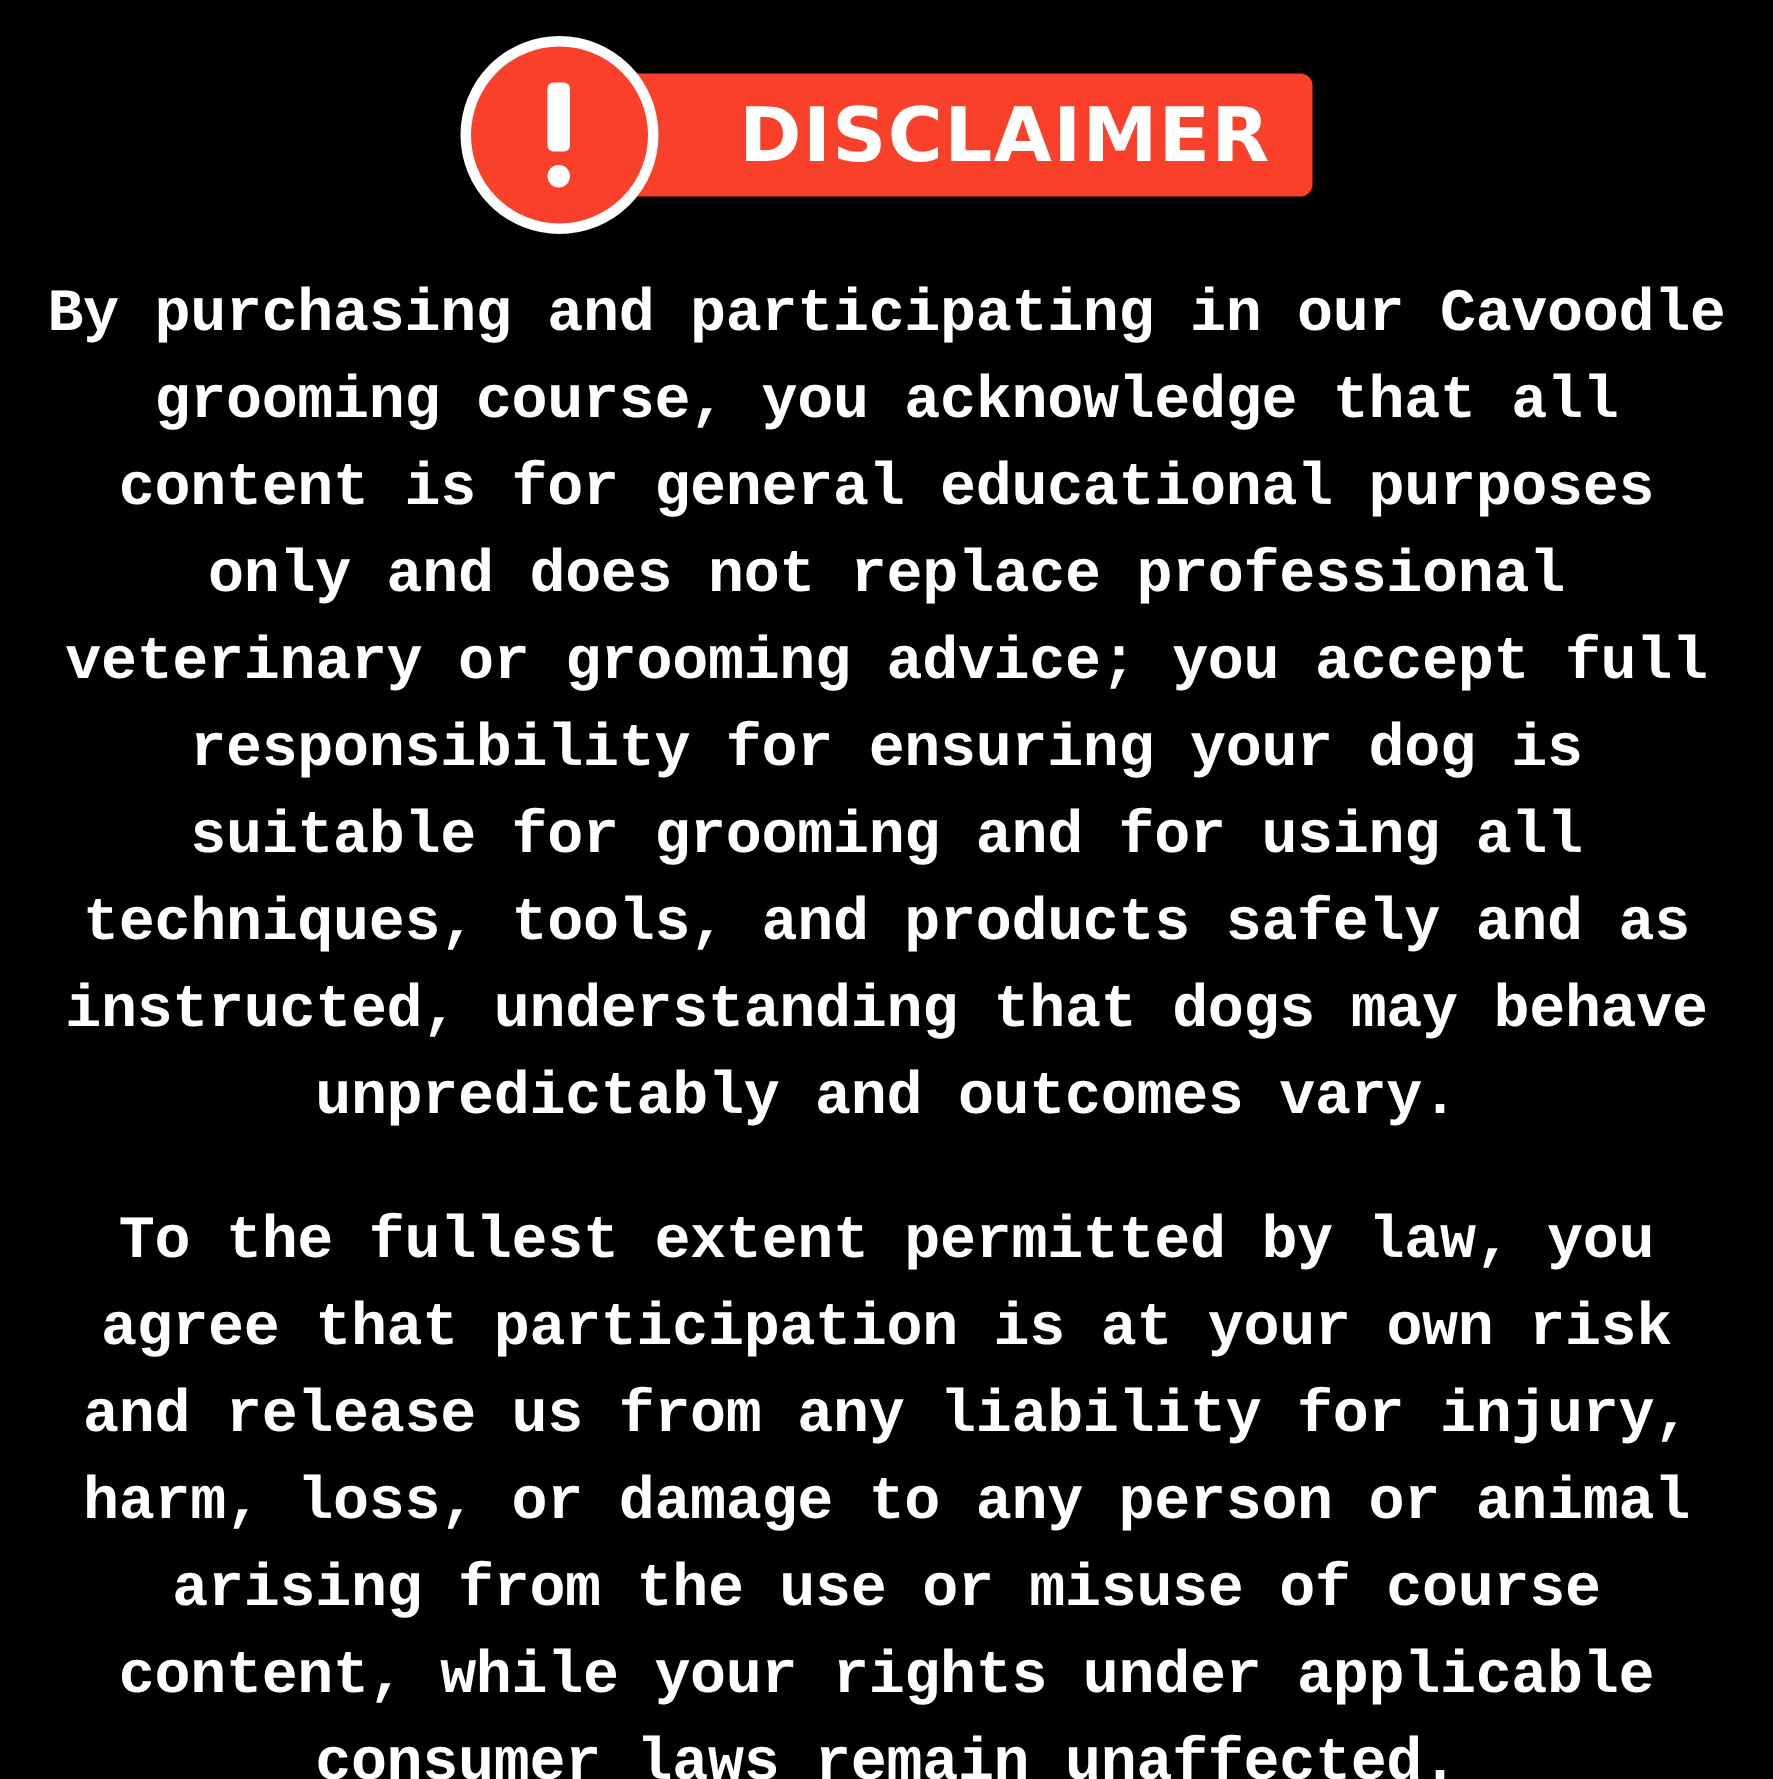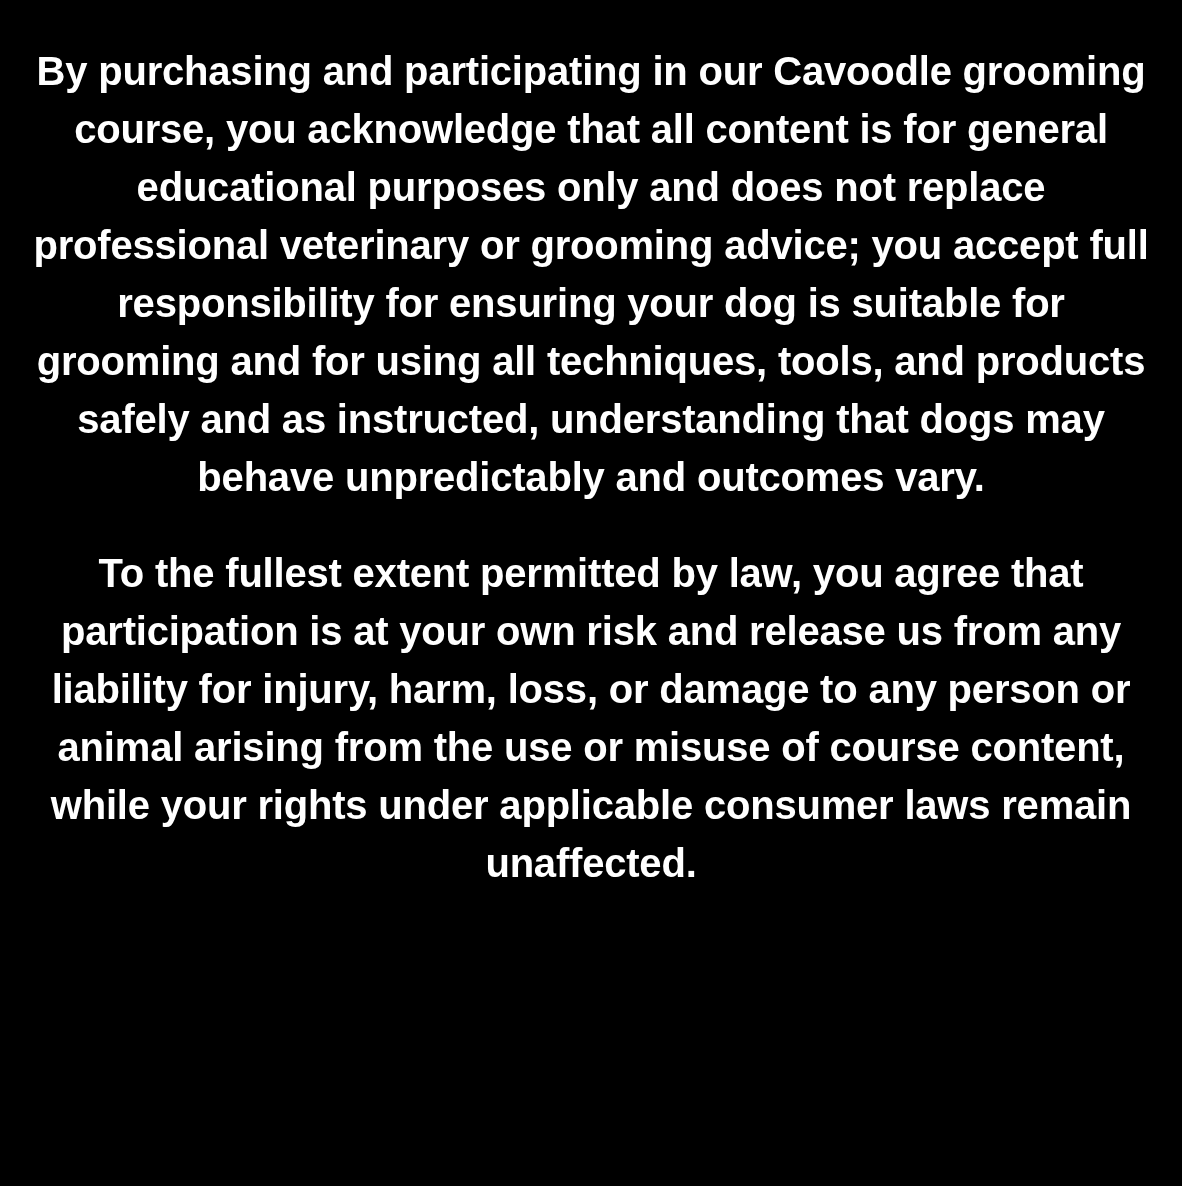--- a/index.html
+++ b/index.html
@@ -94,36 +94,49 @@
     margin-top: 9px;
   }
 
   
   .copy {
     width: 1130px;
     margin-top: 42px;
     text-align: center;
   }
   .para {
-    font-family: Liberation Sans, sans-serif;
+    font-family: Liberation Mono, monospace;
     font-weight: bold;
     font-size: 40px;
     line-height: 58px;
     color: #ffffff;
     letter-spacing: -0.2px;
     margin: 0;
   }
   .para + .para {
     margin-top: 38px;
   }
 </style>
 </head>
 <body>
 
 <div class="page">
 
+  <div class="badge-wrap">
+    <div class="badge">
+      <div class="badge-circle">
+        <div class="bang">
+          <div class="bang-stem"></div>
+          <div class="bang-dot"></div>
+        </div>
+      </div>
+      <div class="badge-bar">
+        <span class="badge-text">DISCLAIMER</span>
+      </div>
+    </div>
+  </div>
 
   <div class="copy">
     <p class="para">By purchasing and participating in our Cavoodle grooming course, you acknowledge that all content is for general educational purposes only and does not replace professional veterinary or grooming advice; you accept full responsibility for ensuring your dog is suitable for grooming and for using all techniques, tools, and products safely and as instructed, understanding that dogs may behave unpredictably and outcomes vary.</p>
     <p class="para">To the fullest extent permitted by law, you agree that participation is at your own risk and release us from any liability for injury, harm, loss, or damage to any person or animal arising from the use or misuse of course content, while your rights under applicable consumer laws remain unaffected.</p>
   </div>
 
 </div>
 
 </body></html>

